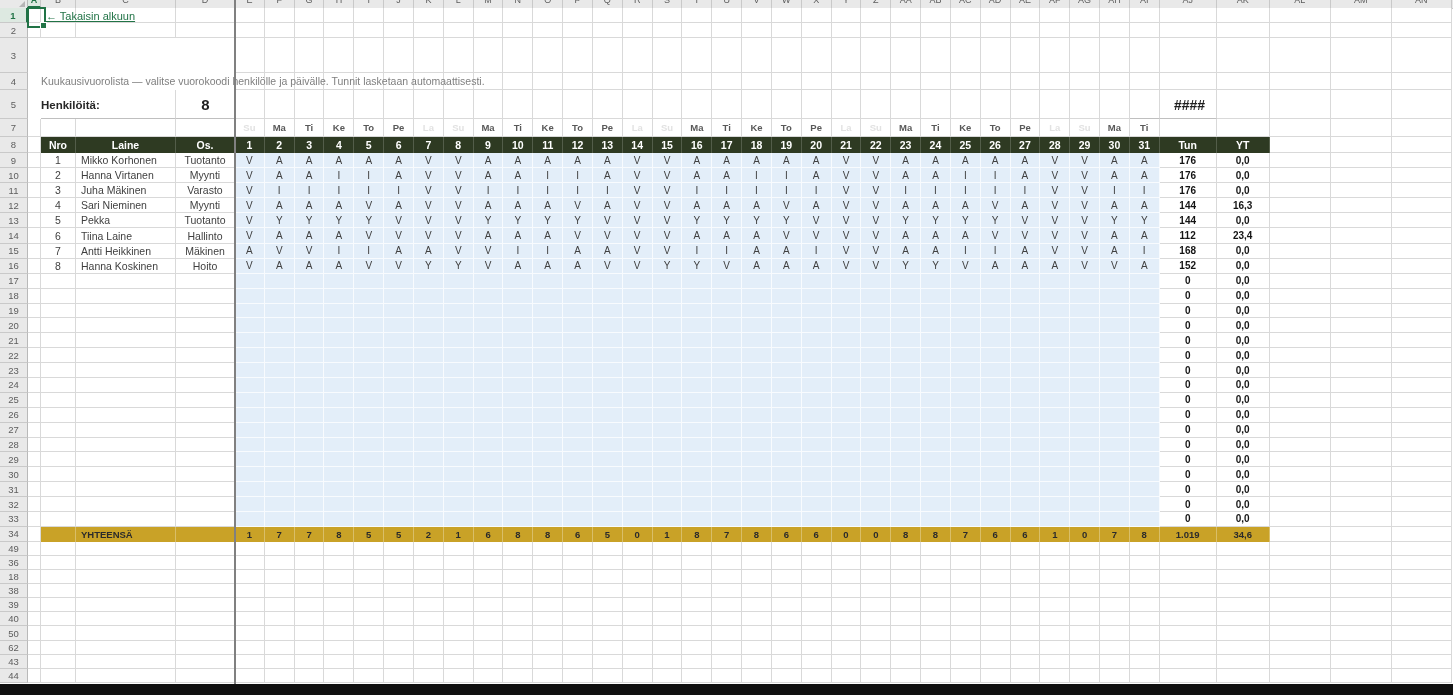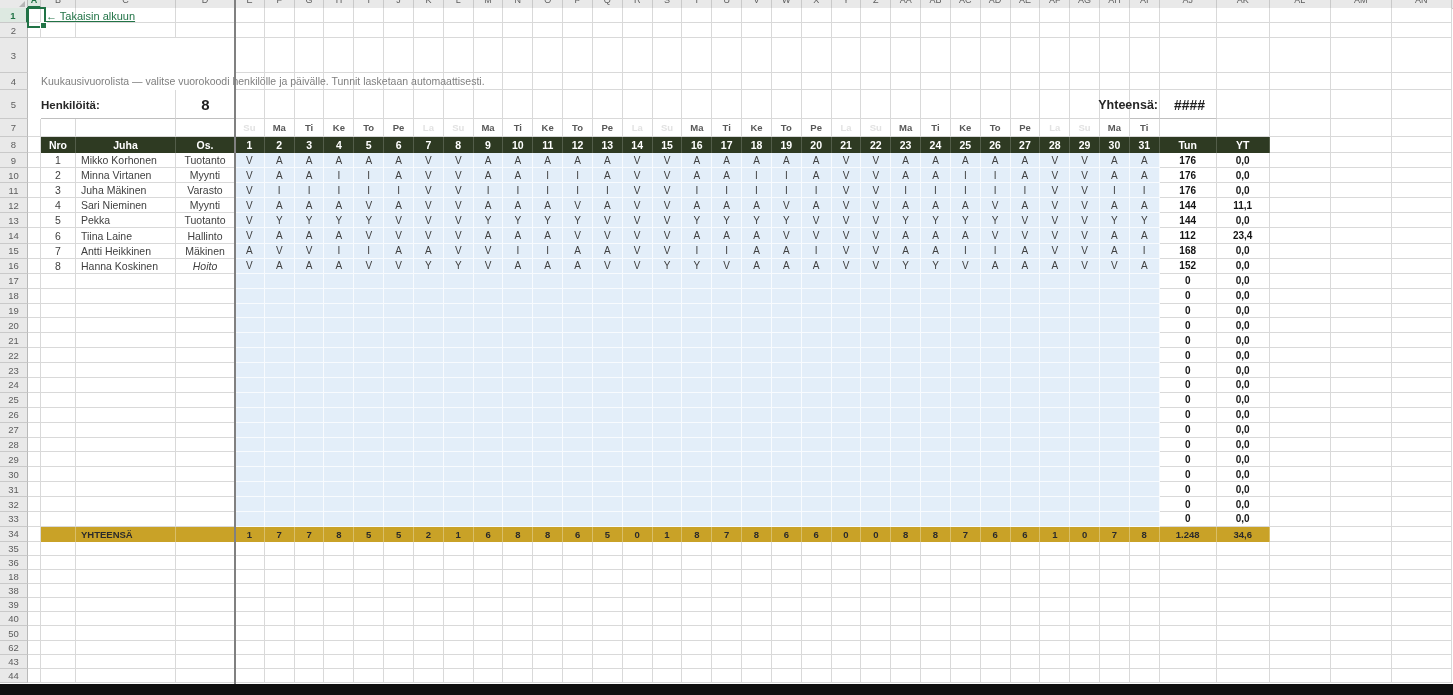--- a/index.html
+++ b/index.html
@@ -217,40 +217,39 @@
       <div class="rh" style="height: 14.9px;">25</div>
       <div class="rh" style="height: 14.9px;">26</div>
       <div class="rh" style="height: 14.9px;">27</div>
       <div class="rh" style="height: 14.9px;">28</div>
       <div class="rh" style="height: 14.9px;">29</div>
       <div class="rh" style="height: 14.9px;">30</div>
       <div class="rh" style="height: 14.9px;">31</div>
       <div class="rh" style="height: 14.9px;">32</div>
       <div class="rh" style="height: 14.9px;">33</div>
       <div class="rh" style="height: 15px;">34</div>
-      <div class="rh" style="height: 14.1px;">35</div>
+      <div class="rh" style="height: 14.1px;">49</div>
       <div class="rh" style="height: 14.1px;">36</div>
       <div class="rh" style="height: 14.1px;">18</div>
       <div class="rh" style="height: 14.1px;">38</div>
       <div class="rh" style="height: 14.1px;">39</div>
       <div class="rh" style="height: 14.1px;">40</div>
       <div class="rh" style="height: 14.1px;">50</div>
       <div class="rh" style="height: 14.1px;">62</div>
       <div class="rh" style="height: 14.1px;">43</div>
       <div class="rh" style="height: 14.1px;">44</div>
     </div>
   <div id="cells">
     <div id="selbox">
       <div class="handle"></div>
     </div>
     <a id="link">← Takaisin alkuun</a>
     <div id="subtitle" class="ov">Kuukausivuorolista — valitse vuorokoodi henkilölle ja päivälle. Tunnit lasketaan automaattisesti.</div>
     <div id="peopleLabel" class="ov">Henkilöitä:</div>
     <div id="peopleCount" class="ov">8</div>
-    <div id="totalLabel" class="ov">Yhteensä:</div>
     <div id="totalValue" class="ov">####</div>
   <div class="row" style="height: 15px;">
         <div class="cell wg" style="width: 13px;"></div>
         <div class="cell wg" style="width: 35px;"></div>
         <div class="cell wg" style="width: 100px;"></div>
         <div class="cell wg" style="width: 59px;"></div>
         <div class="cell wg" style="width: 29.84px;"></div>
         <div class="cell wg" style="width: 29.84px;"></div>
         <div class="cell wg" style="width: 29.84px;"></div>
         <div class="cell wg" style="width: 29.84px;"></div>
@@ -493,21 +492,21 @@
         <div class="cell wg day" style="width: 29.84px;">Ti</div>
         <div class="cell wg" style="width: 57px;"></div>
         <div class="cell wg" style="width: 53px;"></div>
         <div class="cell wg" style="width: 61px;"></div>
         <div class="cell wg" style="width: 61px;"></div>
         <div class="cell wg" style="width: 60px;"></div>
       </div>
       <div class="row" style="height: 16px;">
         <div class="cell wg" style="width: 13px;"></div>
         <div class="cell th" style="width: 35px;">Nro</div>
-        <div class="cell th" style="width: 100px;">Juha</div>
+        <div class="cell th" style="width: 100px;">Laine</div>
         <div class="cell th" style="width: 59px;">Os.</div>
         <div class="cell th" style="width: 29.84px;">1</div>
         <div class="cell th" style="width: 29.84px;">2</div>
         <div class="cell th" style="width: 29.84px;">3</div>
         <div class="cell th" style="width: 29.84px;">4</div>
         <div class="cell th" style="width: 29.84px;">5</div>
         <div class="cell th" style="width: 29.84px;">6</div>
         <div class="cell th" style="width: 29.84px;">7</div>
         <div class="cell th" style="width: 29.84px;">8</div>
         <div class="cell th" style="width: 29.84px;">9</div>
@@ -577,21 +576,21 @@
         <div class="cell bl" style="width: 29.84px;">A</div>
         <div class="cell wg tb" style="width: 57px;">176</div>
         <div class="cell wg tb" style="width: 53px;">0,0</div>
         <div class="cell wg" style="width: 61px;"></div>
         <div class="cell wg" style="width: 61px;"></div>
         <div class="cell wg" style="width: 60px;"></div>
       </div>
       <div class="row" style="height: 15.1px;">
         <div class="cell wg" style="width: 13px;"></div>
         <div class="cell wg" style="width: 35px;">2</div>
-        <div class="cell wg left" style="width: 100px;">Minna Virtanen</div>
+        <div class="cell wg left" style="width: 100px;">Hanna Virtanen</div>
         <div class="cell wg" style="width: 59px;">Myynti</div>
         <div class="cell bl" style="width: 29.84px;">V</div>
         <div class="cell bl" style="width: 29.84px;">A</div>
         <div class="cell bl" style="width: 29.84px;">A</div>
         <div class="cell bl" style="width: 29.84px;">I</div>
         <div class="cell bl" style="width: 29.84px;">I</div>
         <div class="cell bl" style="width: 29.84px;">A</div>
         <div class="cell bl" style="width: 29.84px;">V</div>
         <div class="cell bl" style="width: 29.84px;">V</div>
         <div class="cell bl" style="width: 29.84px;">A</div>
@@ -695,21 +694,21 @@
         <div class="cell bl" style="width: 29.84px;">A</div>
         <div class="cell bl" style="width: 29.84px;">A</div>
         <div class="cell bl" style="width: 29.84px;">A</div>
         <div class="cell bl" style="width: 29.84px;">V</div>
         <div class="cell bl" style="width: 29.84px;">A</div>
         <div class="cell bl" style="width: 29.84px;">V</div>
         <div class="cell bl" style="width: 29.84px;">V</div>
         <div class="cell bl" style="width: 29.84px;">A</div>
         <div class="cell bl" style="width: 29.84px;">A</div>
         <div class="cell wg tb" style="width: 57px;">144</div>
-        <div class="cell wg tb" style="width: 53px;">11,1</div>
+        <div class="cell wg tb" style="width: 53px;">16,3</div>
         <div class="cell wg" style="width: 61px;"></div>
         <div class="cell wg" style="width: 61px;"></div>
         <div class="cell wg" style="width: 60px;"></div>
       </div>
       <div class="row" style="height: 15.1px;">
         <div class="cell wg" style="width: 13px;"></div>
         <div class="cell wg" style="width: 35px;">5</div>
         <div class="cell wg left" style="width: 100px;">Pekka</div>
         <div class="cell wg" style="width: 59px;">Tuotanto</div>
         <div class="cell bl" style="width: 29.84px;">V</div>
@@ -830,21 +829,21 @@
         <div class="cell wg tb" style="width: 57px;">168</div>
         <div class="cell wg tb" style="width: 53px;">0,0</div>
         <div class="cell wg" style="width: 61px;"></div>
         <div class="cell wg" style="width: 61px;"></div>
         <div class="cell wg" style="width: 60px;"></div>
       </div>
       <div class="row" style="height: 15.1px;">
         <div class="cell wg" style="width: 13px;"></div>
         <div class="cell wg" style="width: 35px;">8</div>
         <div class="cell wg left" style="width: 100px;">Hanna Koskinen</div>
-        <div class="cell wg" style="width: 59px; font-style: italic;">Hoito</div>
+        <div class="cell wg" style="width: 59px;">Hoito</div>
         <div class="cell bl" style="width: 29.84px;">V</div>
         <div class="cell bl" style="width: 29.84px;">A</div>
         <div class="cell bl" style="width: 29.84px;">A</div>
         <div class="cell bl" style="width: 29.84px;">A</div>
         <div class="cell bl" style="width: 29.84px;">V</div>
         <div class="cell bl" style="width: 29.84px;">V</div>
         <div class="cell bl" style="width: 29.84px;">Y</div>
         <div class="cell bl" style="width: 29.84px;">Y</div>
         <div class="cell bl" style="width: 29.84px;">V</div>
         <div class="cell bl" style="width: 29.84px;">A</div>
@@ -1618,21 +1617,21 @@
         <div class="cell gold b" style="width: 29.84px;">0</div>
         <div class="cell gold b" style="width: 29.84px;">8</div>
         <div class="cell gold b" style="width: 29.84px;">8</div>
         <div class="cell gold b" style="width: 29.84px;">7</div>
         <div class="cell gold b" style="width: 29.84px;">6</div>
         <div class="cell gold b" style="width: 29.84px;">6</div>
         <div class="cell gold b" style="width: 29.84px;">1</div>
         <div class="cell gold b" style="width: 29.84px;">0</div>
         <div class="cell gold b" style="width: 29.84px;">7</div>
         <div class="cell gold b" style="width: 29.84px;">8</div>
-        <div class="cell gold b" style="width: 57px;">1.248</div>
+        <div class="cell gold b" style="width: 57px;">1.019</div>
         <div class="cell gold b" style="width: 53px;">34,6</div>
         <div class="cell wg" style="width: 61px;"></div>
         <div class="cell wg" style="width: 61px;"></div>
         <div class="cell wg" style="width: 60px;"></div>
       </div>
       <div class="row" style="height: 14.1px;">
         <div class="cell wg" style="width: 13px;"></div>
         <div class="cell wg" style="width: 35px;"></div>
         <div class="cell wg" style="width: 100px;"></div>
         <div class="cell wg" style="width: 59px;"></div>

